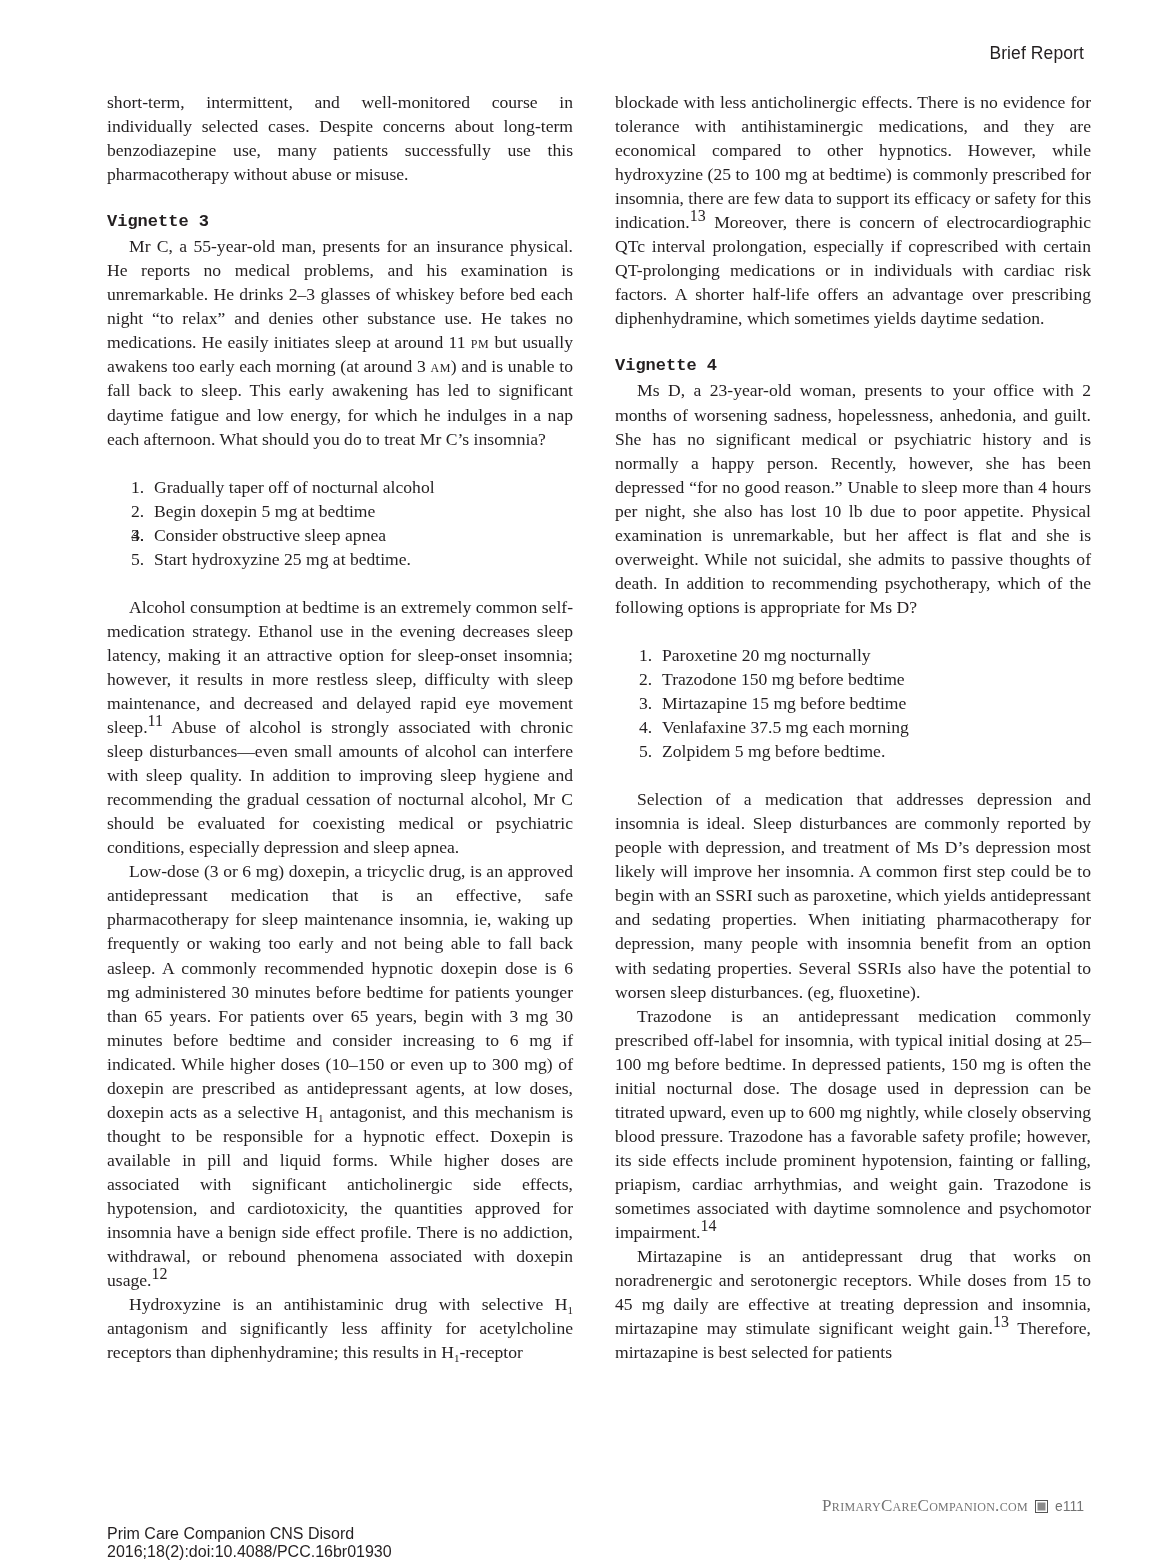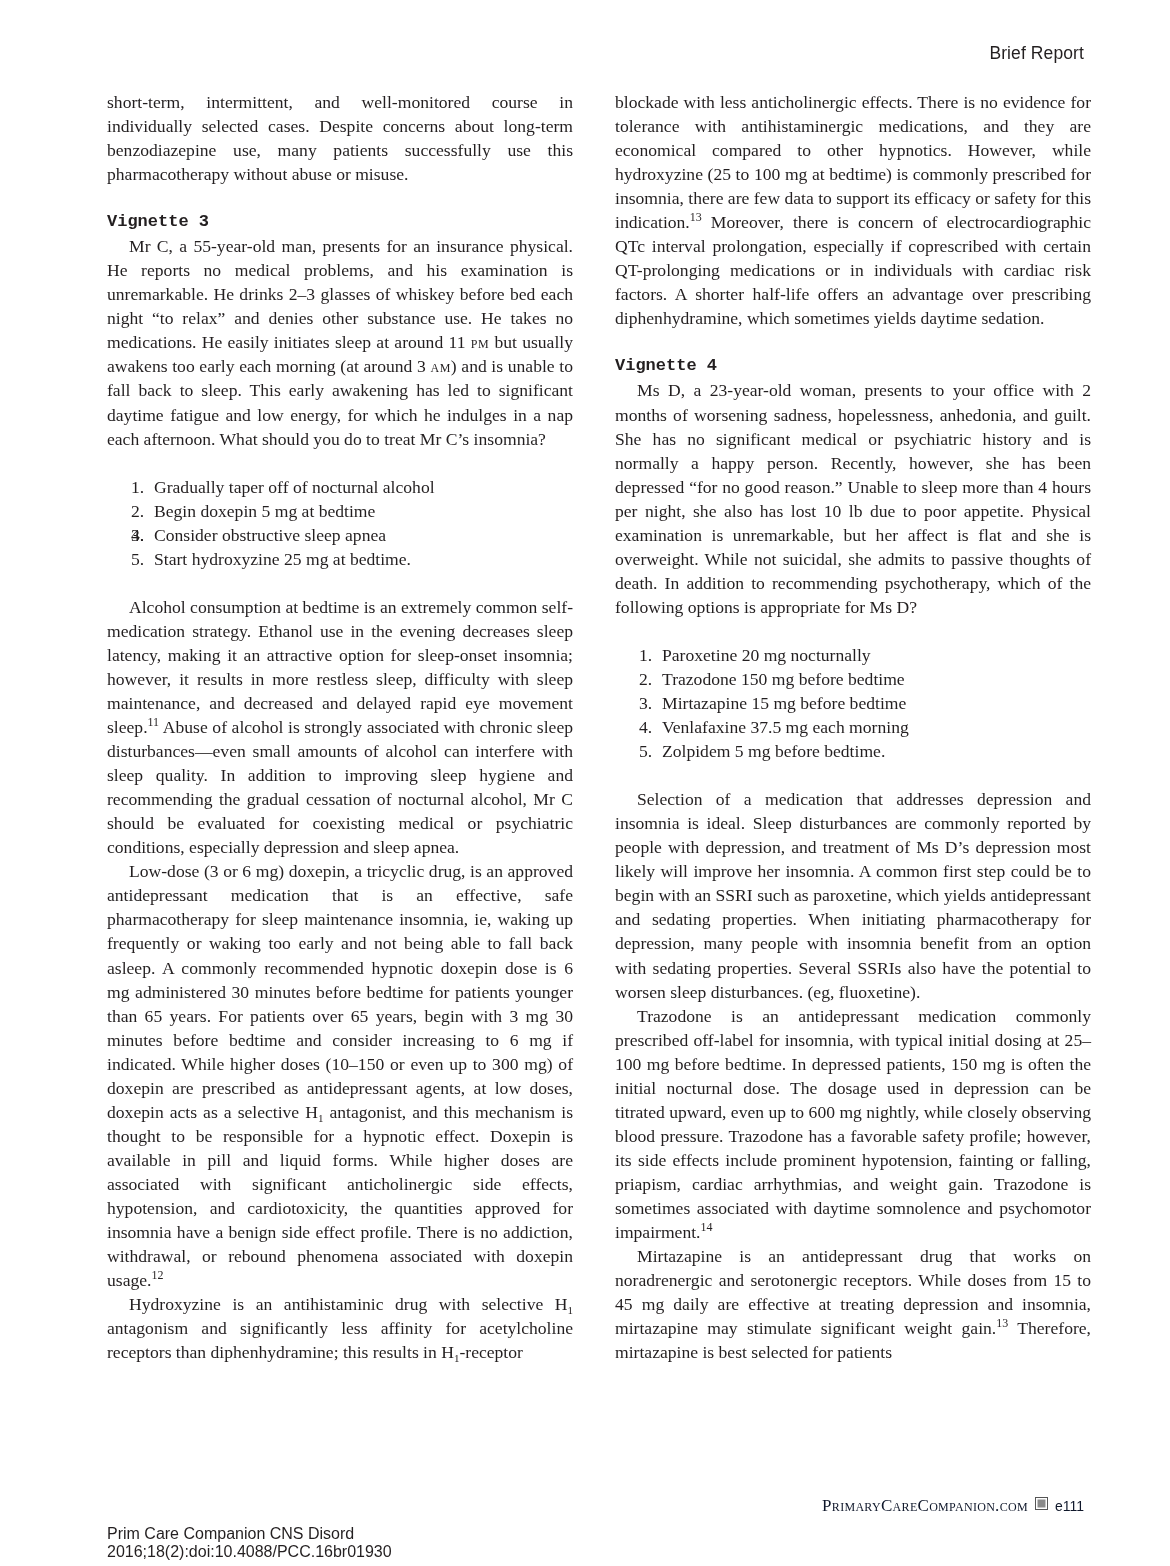--- a/index.html
+++ b/index.html
@@ -20,32 +20,32 @@
     .col p.indent { text-indent: 22px; }
     .heading {
       font-family: Liberation Mono, monospace;
       font-weight: bold; font-size: 17px; line-height: 24px; margin: 0;
       color: #231f20;
     }
     .gap { height: 24px; }
     ol.options { margin: 0; padding: 0; list-style: none; }
     ol.options li { position: relative; padding-left: 47px; text-align: left; }
     ol.options li .num { position: absolute; left: 24px; top: 0; }
-    sup { font-size: 12px; line-height: 0; vertical-align: 7px; }
+    sup { font-size: 16px; line-height: 0; vertical-align: 7px; }
     sub { font-size: 11px; line-height: 0; vertical-align: -4px; }
     .sc { font-variant: small-caps; letter-spacing: 0.5px; }
     .footer-left {
       position: absolute; left: 107px; top: 1497px;
       font-family: "Liberation Sans", "DejaVu Sans", sans-serif;
       font-size: 16px; line-height: 18px; color: #231f20; margin-top: 28px;
     }
     .footer-right {
       position: absolute; right: 86px; top: 1497px;
-      font-size: 16px; line-height: 18px; color: #0f172a;
-      display: flex; align-items: flex-start; gap: 7px;
+      font-size: 16px; line-height: 18px; color: #737373;
+      display: flex; align-items: center; gap: 7px;
     }
     .footer-right .site {
       font-family: "Liberation Serif", "DejaVu Serif", serif;
       font-variant: small-caps; font-size: 17px; letter-spacing: 0.3px;
     }
     .footer-right .page {
       font-family: "Liberation Sans", "DejaVu Sans", sans-serif; font-size: 14px;
     }
     .sq-icon {
       display: inline-block; width: 11px; height: 11px;

